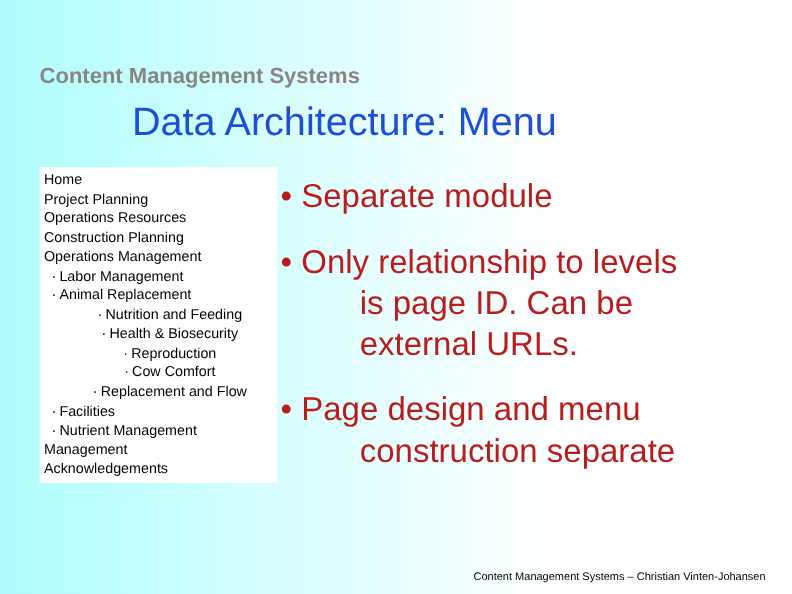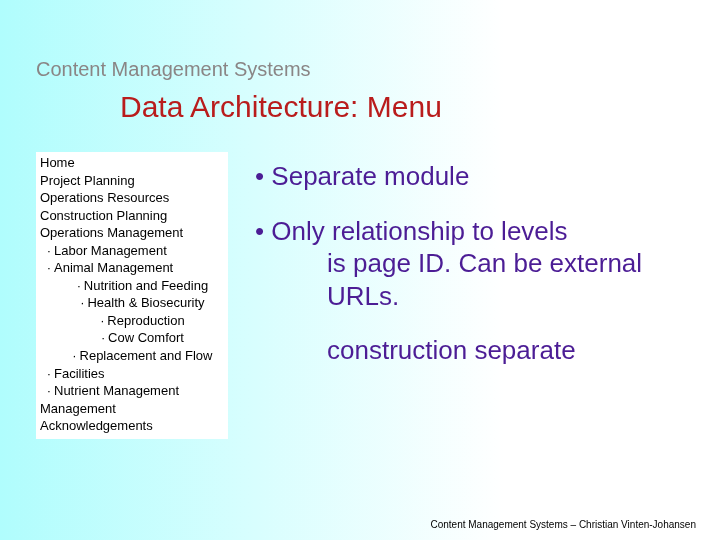--- a/index.html
+++ b/index.html
@@ -16,35 +16,35 @@
     width: 720px;
     height: 540px;
     position: relative;
     box-sizing: border-box;
   }
   .header {
     position: absolute;
     top: 58px;
     left: 36px;
     font-size: 20px;
-    font-weight: normal;
+    font-weight: bold;
     color: #8a8585;
   }
   .title {
     position: absolute;
     top: 90px;
     left: 120px;
-    font-size: 30px;
-    color: #b91c1c;
+    font-size: 36px;
+    color: #1d4ed8;
   }
   .menu-box {
     position: absolute;
     top: 152px;
     left: 36px;
-    width: 192px;
+    width: 216px;
     background: #ffffff;
     font-size: 13px;
     color: #000;
     padding: 2px 4px 4px 4px;
     box-sizing: border-box;
     line-height: 1.35;
   }
   .menu-box .lvl0 { padding-left: 0; }
   .menu-box .lvl1 { padding-left: 14px; }
   .menu-box .lvl2 { padding-left: 28px; text-align: center; }
@@ -53,22 +53,22 @@
     display: inline-block;
     width: 10px;
     margin-left: -10px;
     text-align: center;
   }
   .bullets {
     position: absolute;
     top: 160px;
     left: 255px;
     right: 30px;
-    font-size: 26px;
-    color: #4c1d95;
+    font-size: 30px;
+    color: #b91c1c;
     line-height: 1.25;
   }
   .bullet { margin-bottom: 22px; }
   .bullet .cont {
     display: block;
     padding-left: 72px;
   }
   .footer {
     position: absolute;
     bottom: 10px;
@@ -86,40 +86,41 @@
 
   <div class="title">Data Architecture: Menu</div>
 
   <div class="menu-box">
     <div class="lvl0">Home</div>
     <div class="lvl0">Project Planning</div>
     <div class="lvl0">Operations Resources</div>
     <div class="lvl0">Construction Planning</div>
     <div class="lvl0">Operations Management</div>
     <div class="lvl1 dot">Labor Management</div>
-    <div class="lvl1 dot">Animal Management</div>
+    <div class="lvl1 dot">Animal Replacement</div>
     <div class="lvl2 dot">Nutrition and Feeding</div>
     <div class="lvl2 dot">Health &amp; Biosecurity</div>
     <div class="lvl2 dot">Reproduction</div>
     <div class="lvl2 dot">Cow Comfort</div>
     <div class="lvl2 dot">Replacement and Flow</div>
     <div class="lvl1 dot">Facilities</div>
     <div class="lvl1 dot">Nutrient Management</div>
     <div class="lvl0">Management</div>
     <div class="lvl0">Acknowledgements</div>
   </div>
 
   <div class="bullets">
     <div class="bullet">
       <span>• Separate module</span>
     </div>
     <div class="bullet">
       <span>• Only relationship to levels</span>
       <span class="cont">is page ID. Can be external URLs.</span>
     </div>
     <div class="bullet">
+      <span>• Page design and menu</span>
       <span class="cont">construction separate</span>
     </div>
   </div>
 
   <div class="footer">Content Management Systems – Christian Vinten-Johansen</div>
 
 </div>
 
 </body></html>

